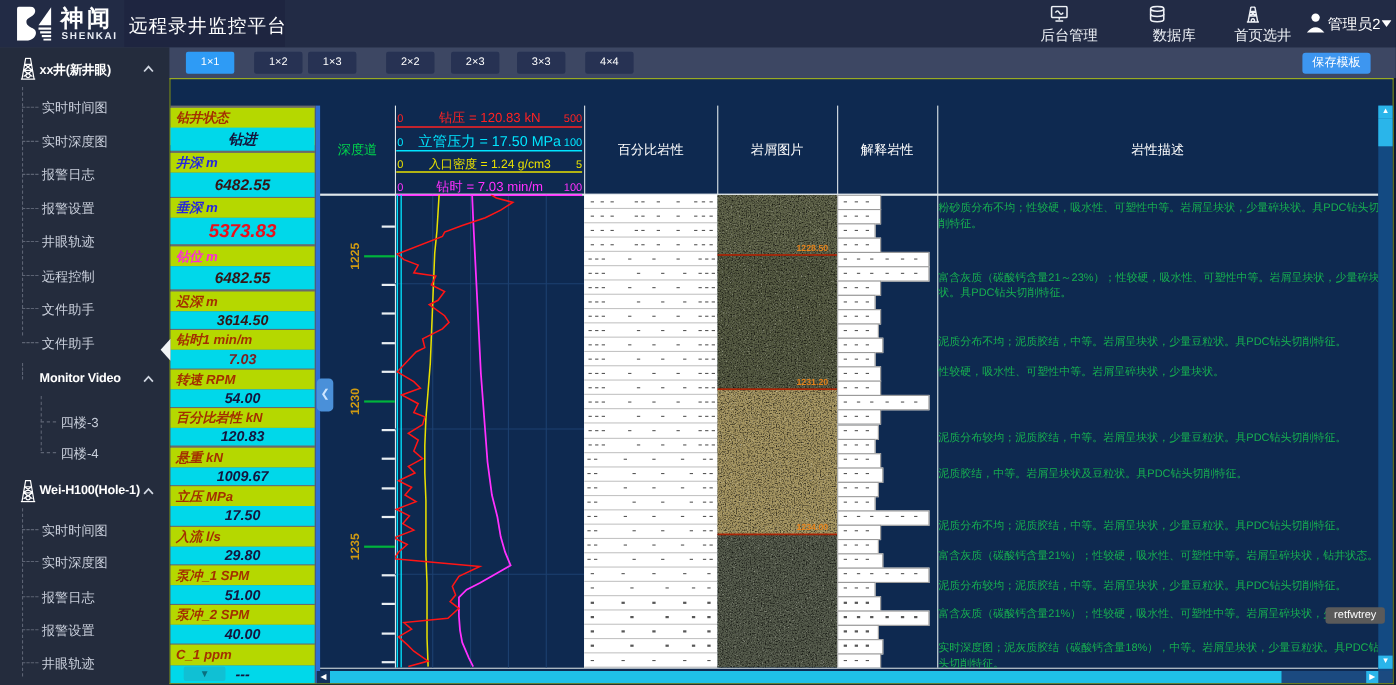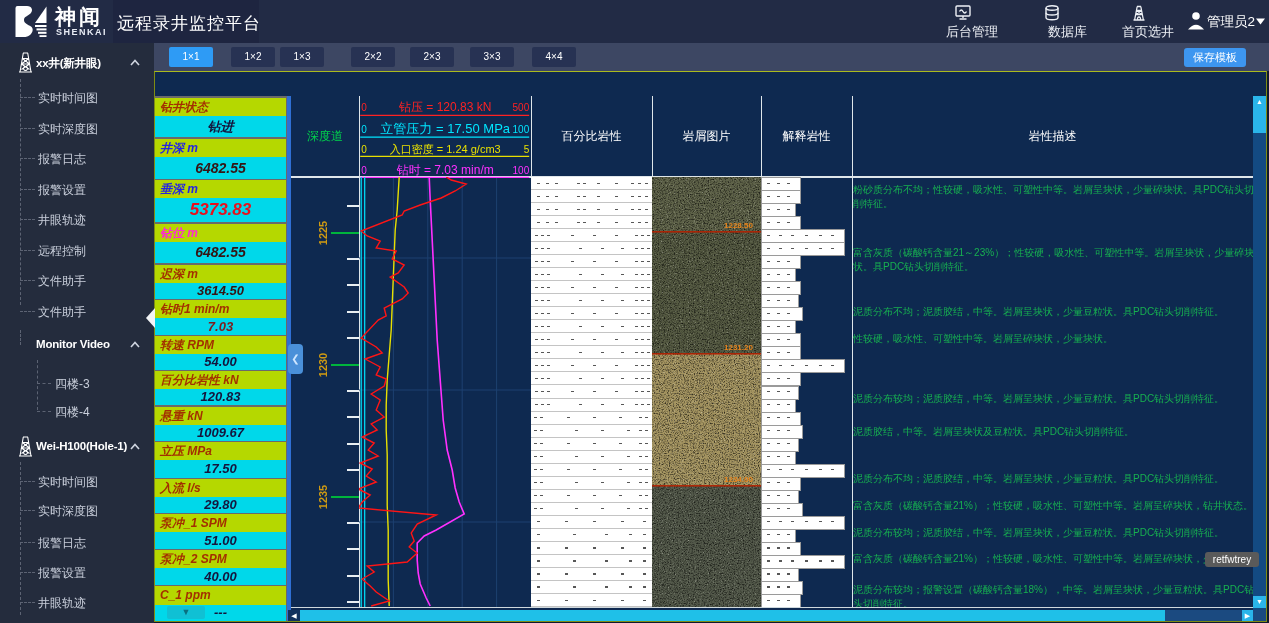--- a/index.html
+++ b/index.html
@@ -733,21 +733,21 @@
       <div class="dblk" style="top:6px">粉砂质分布不均；性较硬，吸水性、可塑性中等。岩屑呈块状，少量碎块状。具PDC钻头切削特征。</div>
       <div class="dblk" style="top:69px">富含灰质（碳酸钙含量21～23%）；性较硬，吸水性、可塑性中等。岩屑呈块状，少量碎块状。具PDC钻头切削特征。</div>
       <div class="dblk" style="top:128px">泥质分布不均；泥质胶结，中等。岩屑呈块状，少量豆粒状。具PDC钻头切削特征。</div>
       <div class="dblk" style="top:155px">性较硬，吸水性、可塑性中等。岩屑呈碎块状，少量块状。</div>
       <div class="dblk" style="top:215px">泥质分布较均；泥质胶结，中等。岩屑呈块状，少量豆粒状。具PDC钻头切削特征。</div>
       <div class="dblk" style="top:248px">泥质胶结，中等。岩屑呈块状及豆粒状。具PDC钻头切削特征。</div>
       <div class="dblk" style="top:295px">泥质分布不均；泥质胶结，中等。岩屑呈块状，少量豆粒状。具PDC钻头切削特征。</div>
       <div class="dblk" style="top:322px">富含灰质（碳酸钙含量21%）；性较硬，吸水性、可塑性中等。岩屑呈碎块状，钻井状态。</div>
       <div class="dblk" style="top:349px">泥质分布较均；泥质胶结，中等。岩屑呈块状，少量豆粒状。具PDC钻头切削特征。</div>
       <div class="dblk" style="top:375px">富含灰质（碳酸钙含量21%）；性较硬，吸水性、可塑性中等。岩屑呈碎块状，少量</div>
-      <div class="dblk" style="top:406px">泥质分布较均；报警设置（碳酸钙含量18%），中等。岩屑呈块状，少量豆粒状。具PDC钻头切削特征。</div>
+      <div class="dblk" style="top:406px">实时深度图；泥灰质胶结（碳酸钙含量18%），中等。岩屑呈块状，少量豆粒状。具PDC钻头切削特征。</div>
     </div>
     <div class="abs" style="left:1050px;top:480px;width:54px;height:15px;background:#5a5a5a;border-radius:3px;color:#fff;font-size:10px;line-height:15px;text-align:center;z-index:8">retfwtrey</div>
     <div id="vsb"></div>
     <div class="abs" style="left:1098px;top:24px;width:13px;height:12px;background:#2ab5ea;color:#fff;font-size:7px;text-align:center;line-height:12px">▲</div>
     <div class="abs" style="left:1098px;top:36px;width:13px;height:25px;background:#2ab5ea"></div>
     <div class="abs" style="left:1098px;top:524px;width:13px;height:12px;background:#2ab5ea;color:#fff;font-size:7px;text-align:center;line-height:12px">▼</div>
     <div id="hsb"></div>
     <div class="abs" style="left:133px;top:538px;width:12px;height:11px;background:#12325e;color:#fff;font-size:7px;text-align:center;line-height:11px">◀</div>
     <div class="abs" style="left:145px;top:538px;width:865px;height:11px;background:#1fc0e8"></div>
     <div class="abs" style="left:1087px;top:538px;width:11px;height:11px;background:#2ab5ea;color:#fff;font-size:7px;text-align:center;line-height:11px">▶</div>

